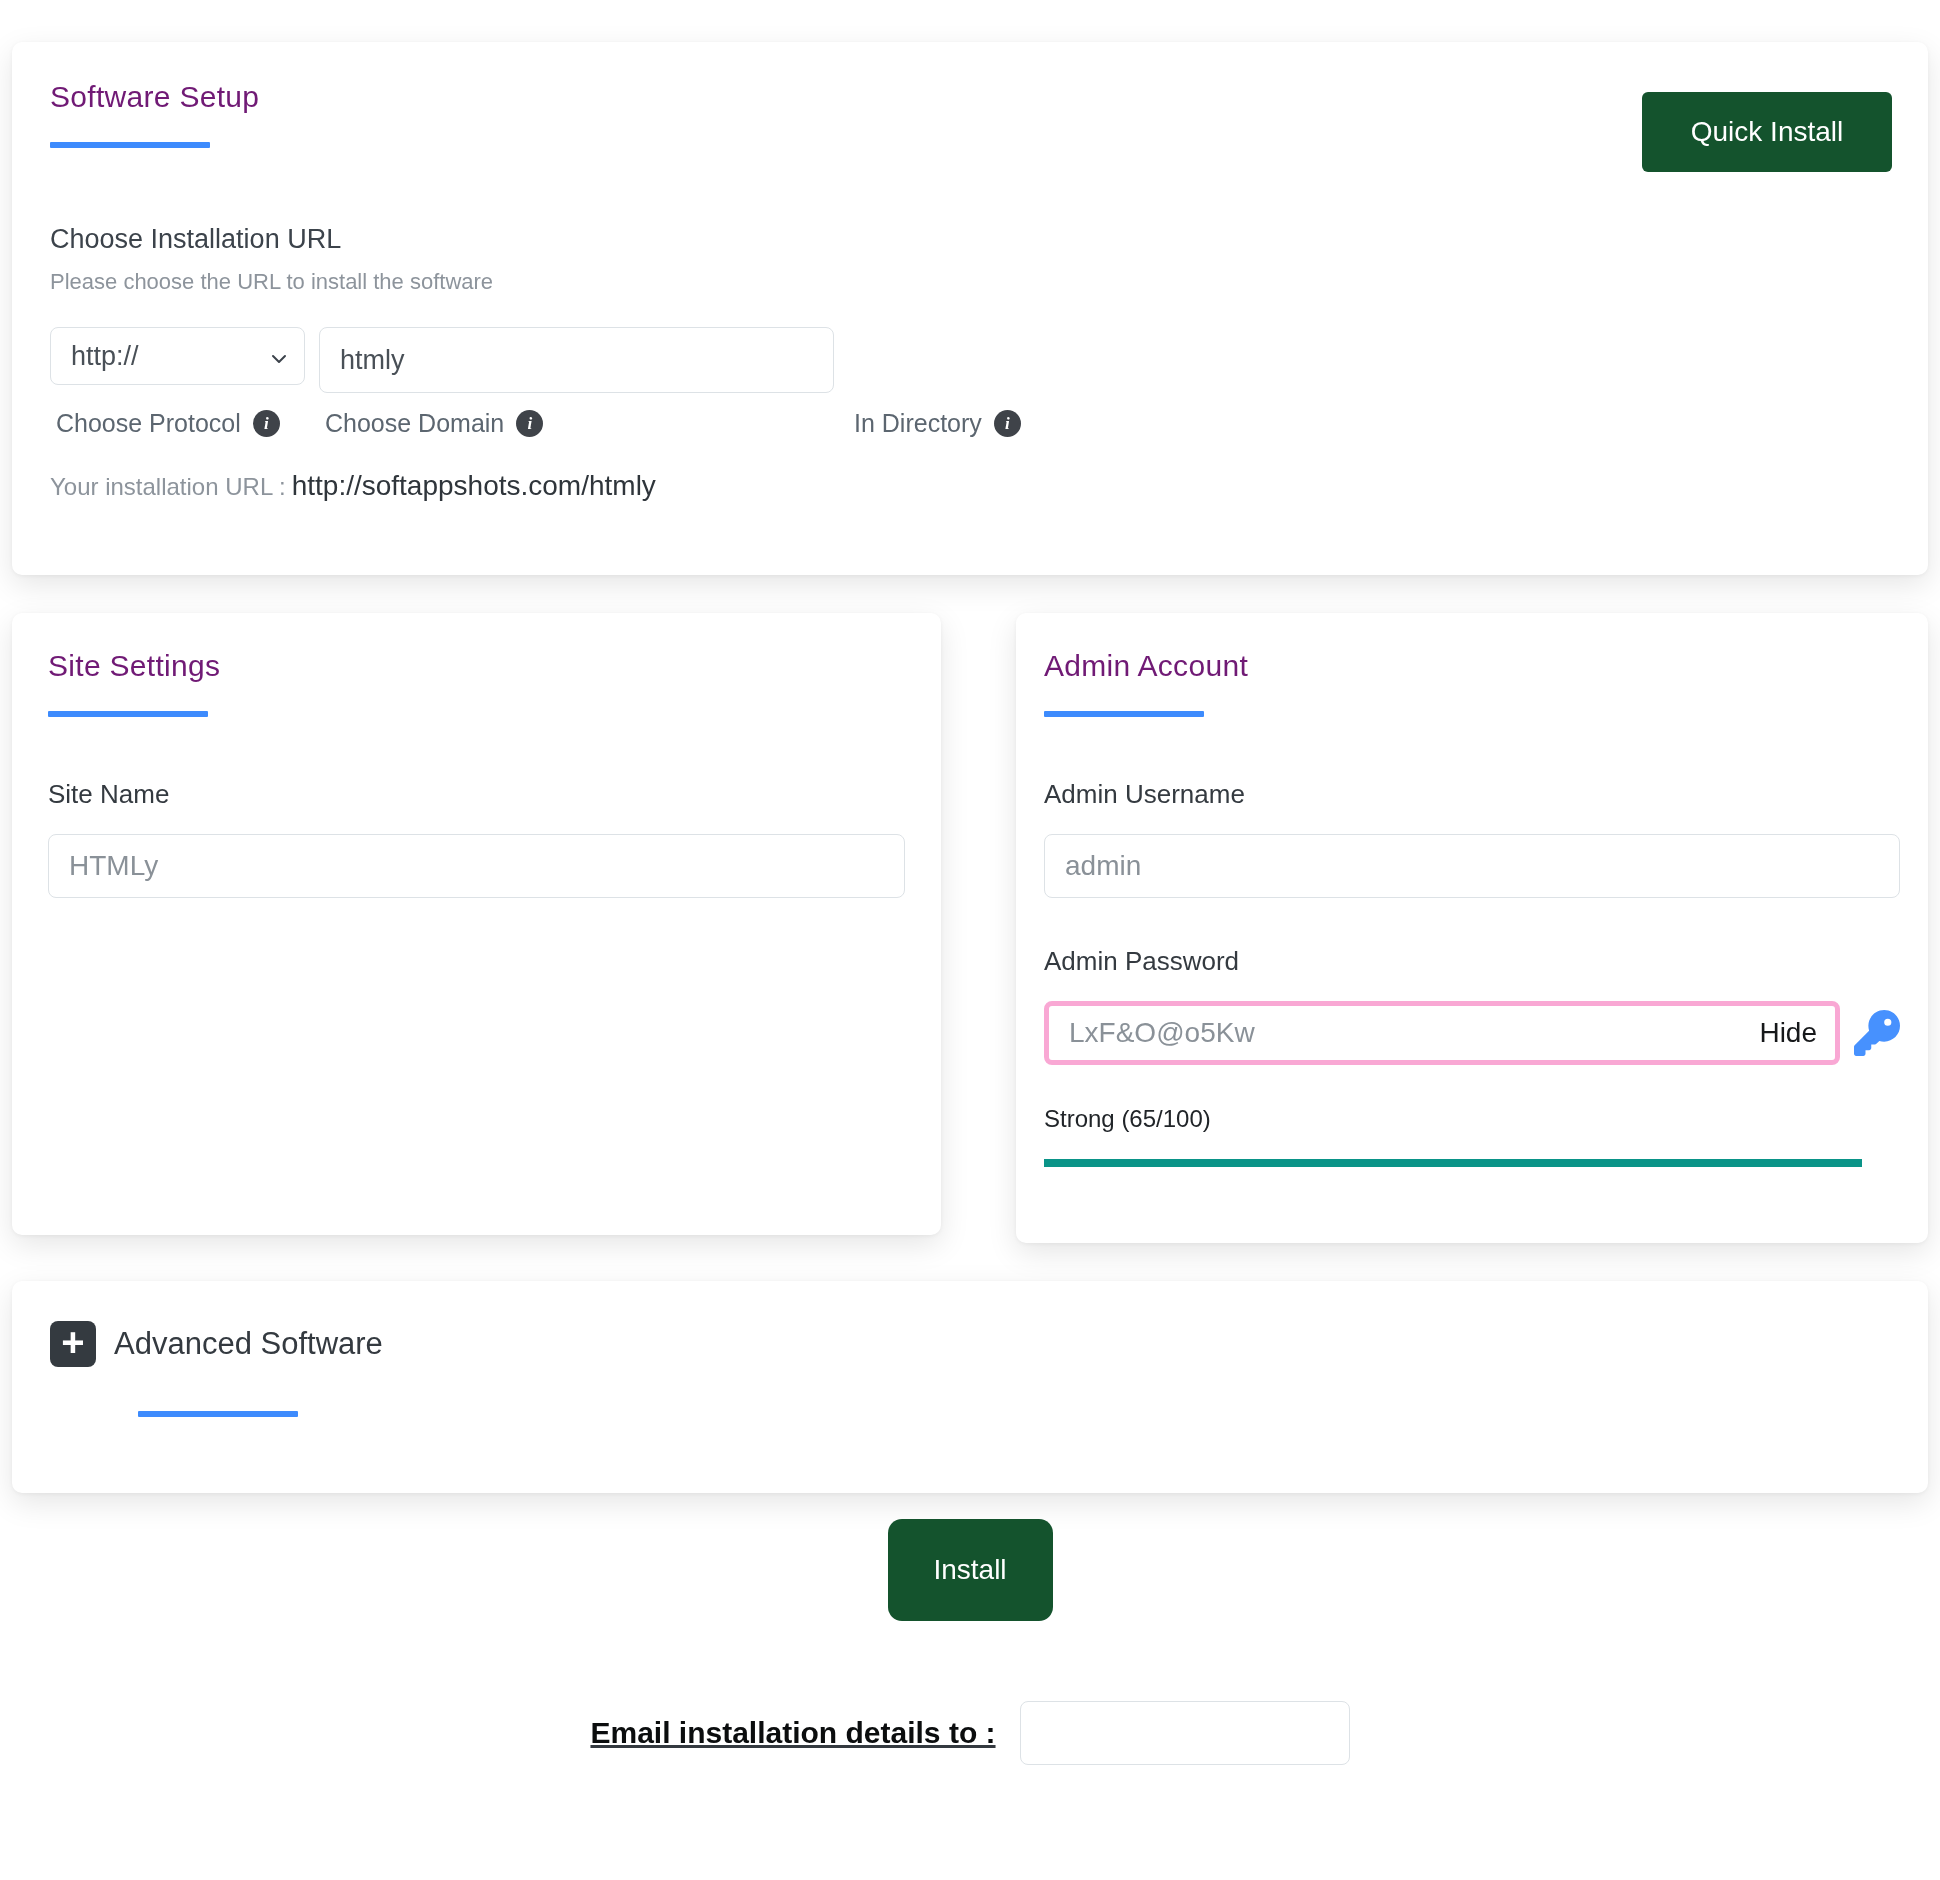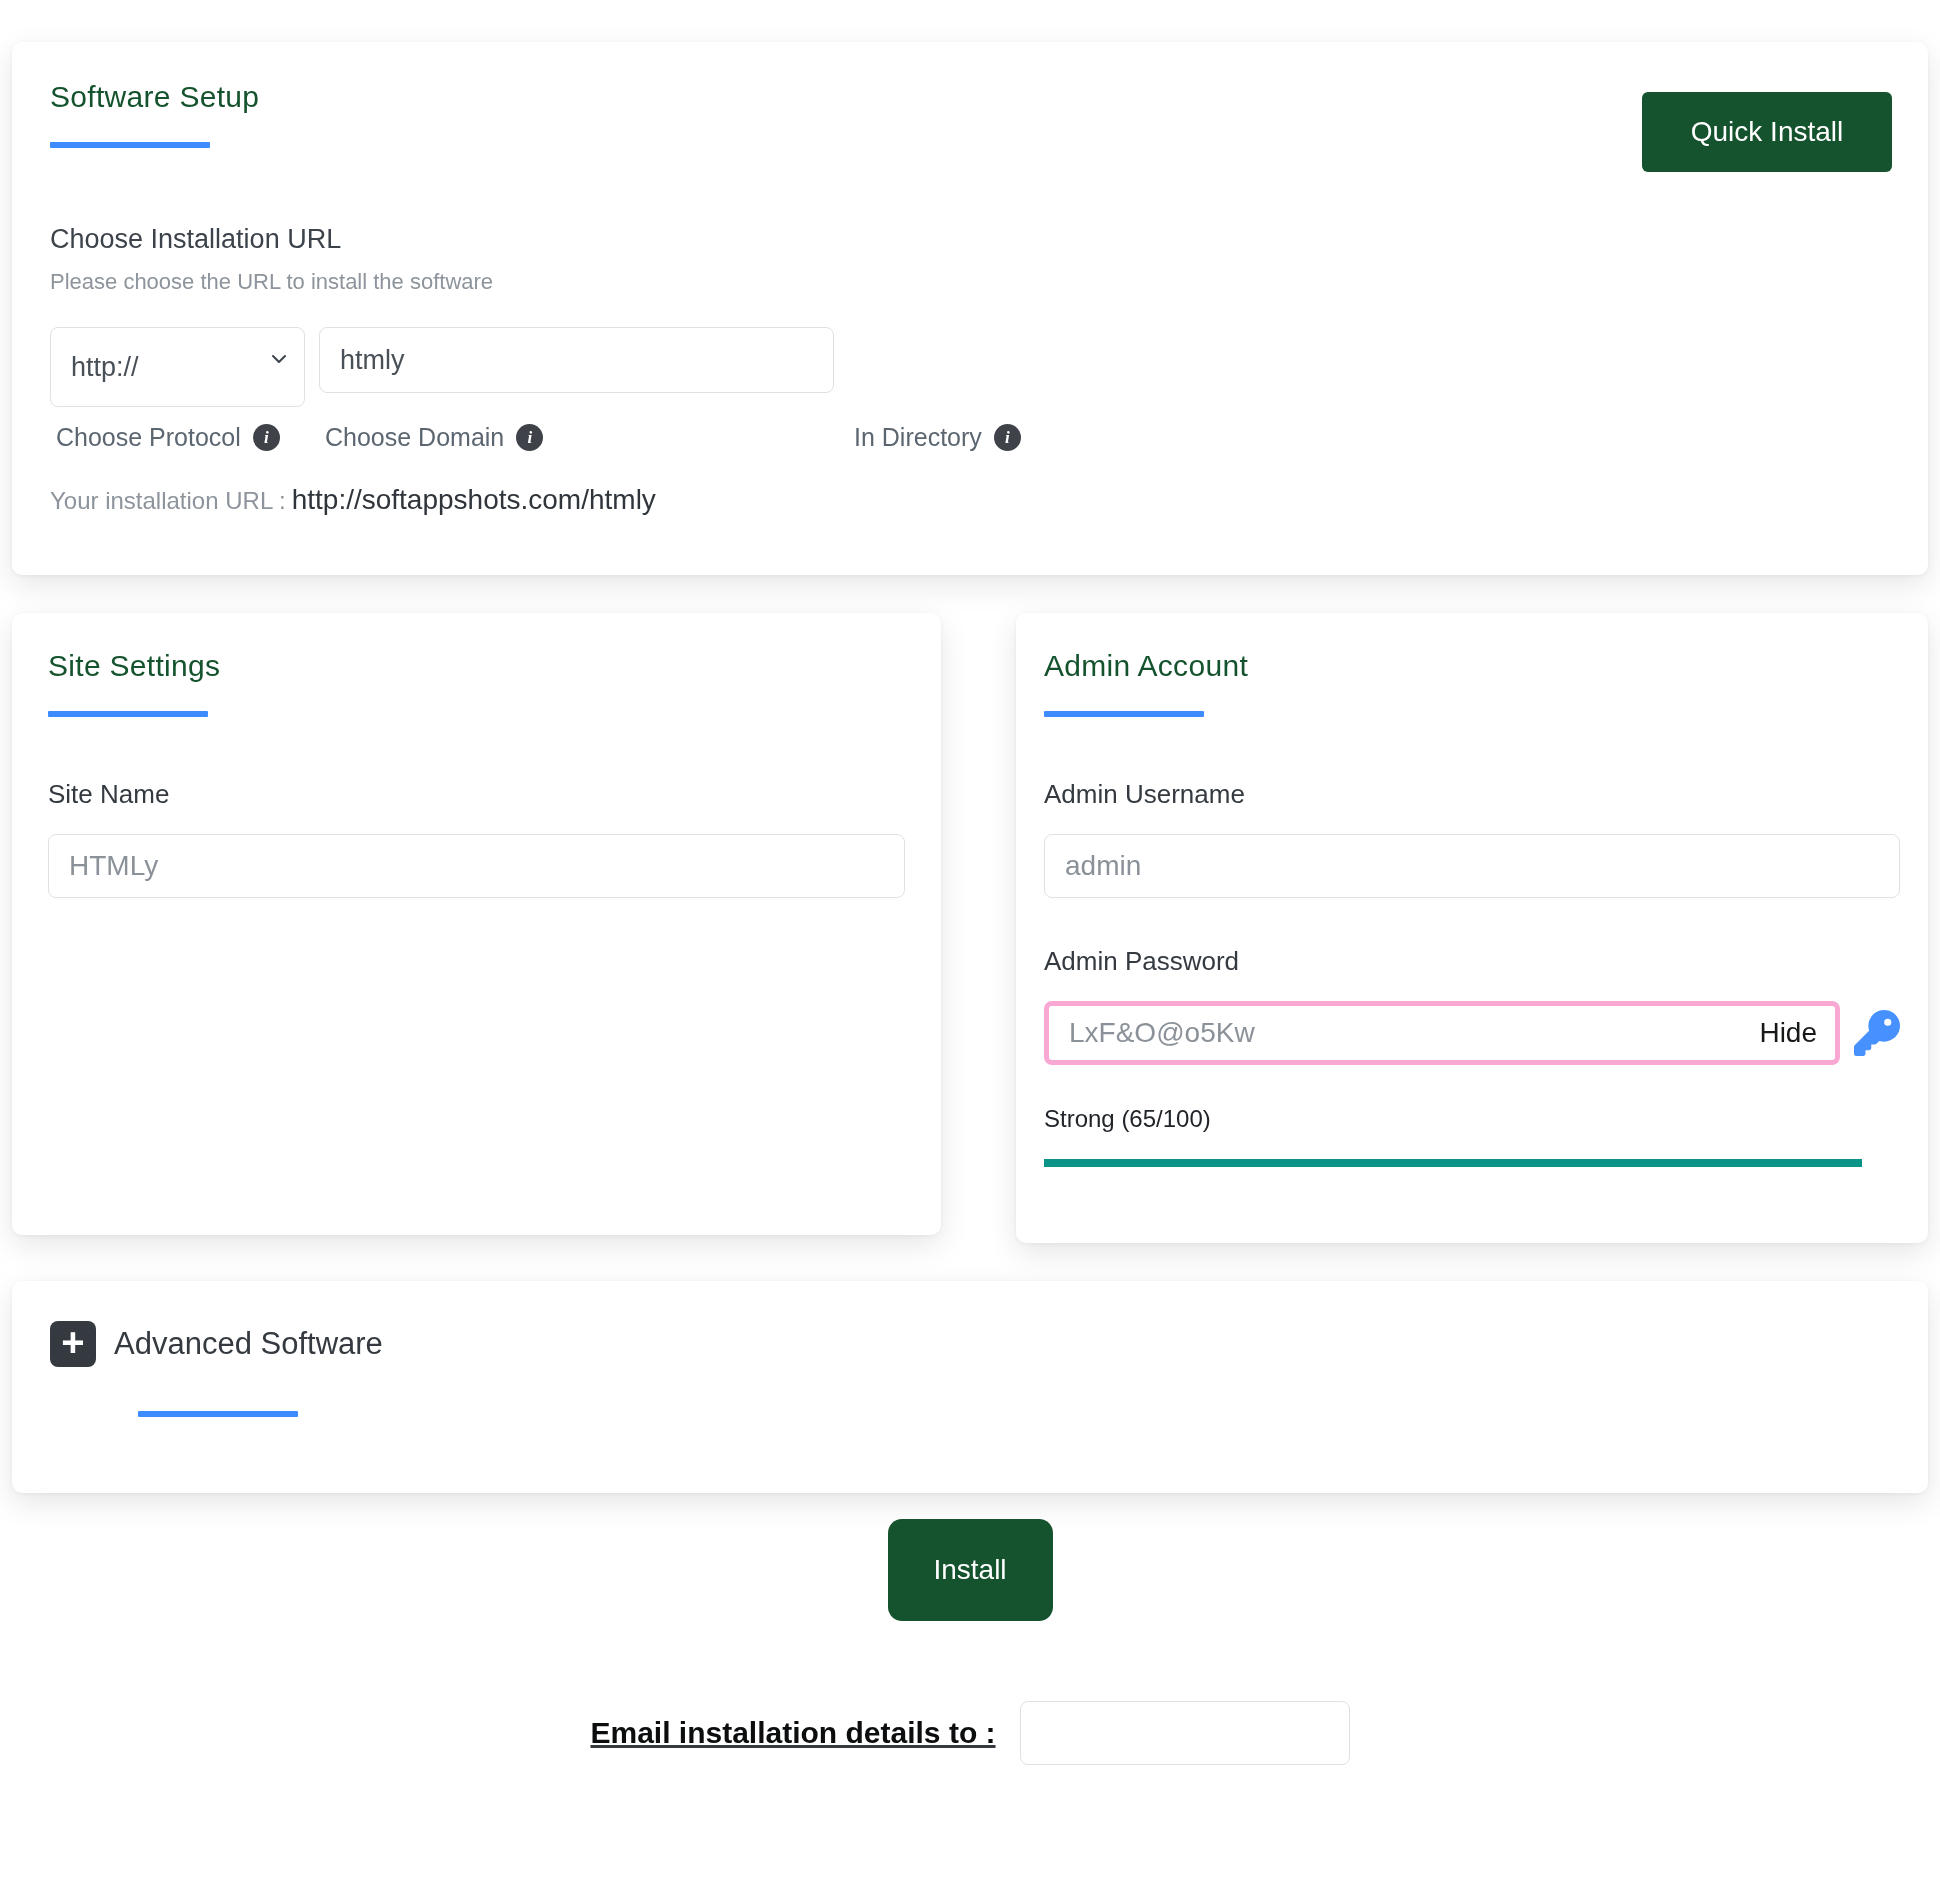--- a/index.html
+++ b/index.html
@@ -8,33 +8,33 @@
 
   .card {
     background:#fff;
     border-radius:10px;
     box-shadow:0 1px 4px rgba(0,0,0,.05), 0 10px 30px rgba(0,0,0,.10);
   }
 
   
   .setup-card { margin:42px 12px 0 12px; height:533px; padding:38px; }
   .setup-header { display:flex; justify-content:space-between; align-items:flex-start; }
-  .card-title { font-size:30px; color:#14532d; letter-spacing:.3px; }
+  .card-title { font-size:30px; color:#701a75; letter-spacing:.3px; }
   .btn { background:#14532d; color:#fff; border:none; border-radius:6px; font-size:28px;
          font-family:"Liberation Sans", sans-serif; cursor:pointer; }
   .quick-install-btn { width:250px; height:80px; margin-right:-2px; margin-top:12px; }
   .title-underline { width:160px; height:6px; background:#3d8bfd; margin-top:28px; border-radius:1px; }
 
   .section-heading { margin-top:52px; font-size:27px; color:#3c434b; }
   .section-subtext { margin-top:14px; font-size:22px; color:#8d949c; }
 
   .url-row { margin-top:32px; display:grid; grid-template-columns:255px 515px 258px; column-gap:14px; }
   .select-wrap { position:relative; }
   select {
-    width:100%; height:80px; appearance:none; -webkit-appearance:none;
+    width:100%; height:58px; appearance:none; -webkit-appearance:none;
     border:1px solid #dde2e6; border-radius:8px; background:#fff;
     font-size:27px; color:#495057; padding:0 48px 0 20px;
     font-family:"Liberation Sans", sans-serif;
   }
   .chevron { position:absolute; right:18px; top:24px; width:16px; height:16px; pointer-events:none; }
   .chevron svg { display:block; }
   .dir-input {
     width:100%; height:66px; border:1px solid #dde2e6; border-radius:8px;
     font-size:27px; color:#495057; padding:0 20px; font-family:"Liberation Sans", sans-serif;
   }

